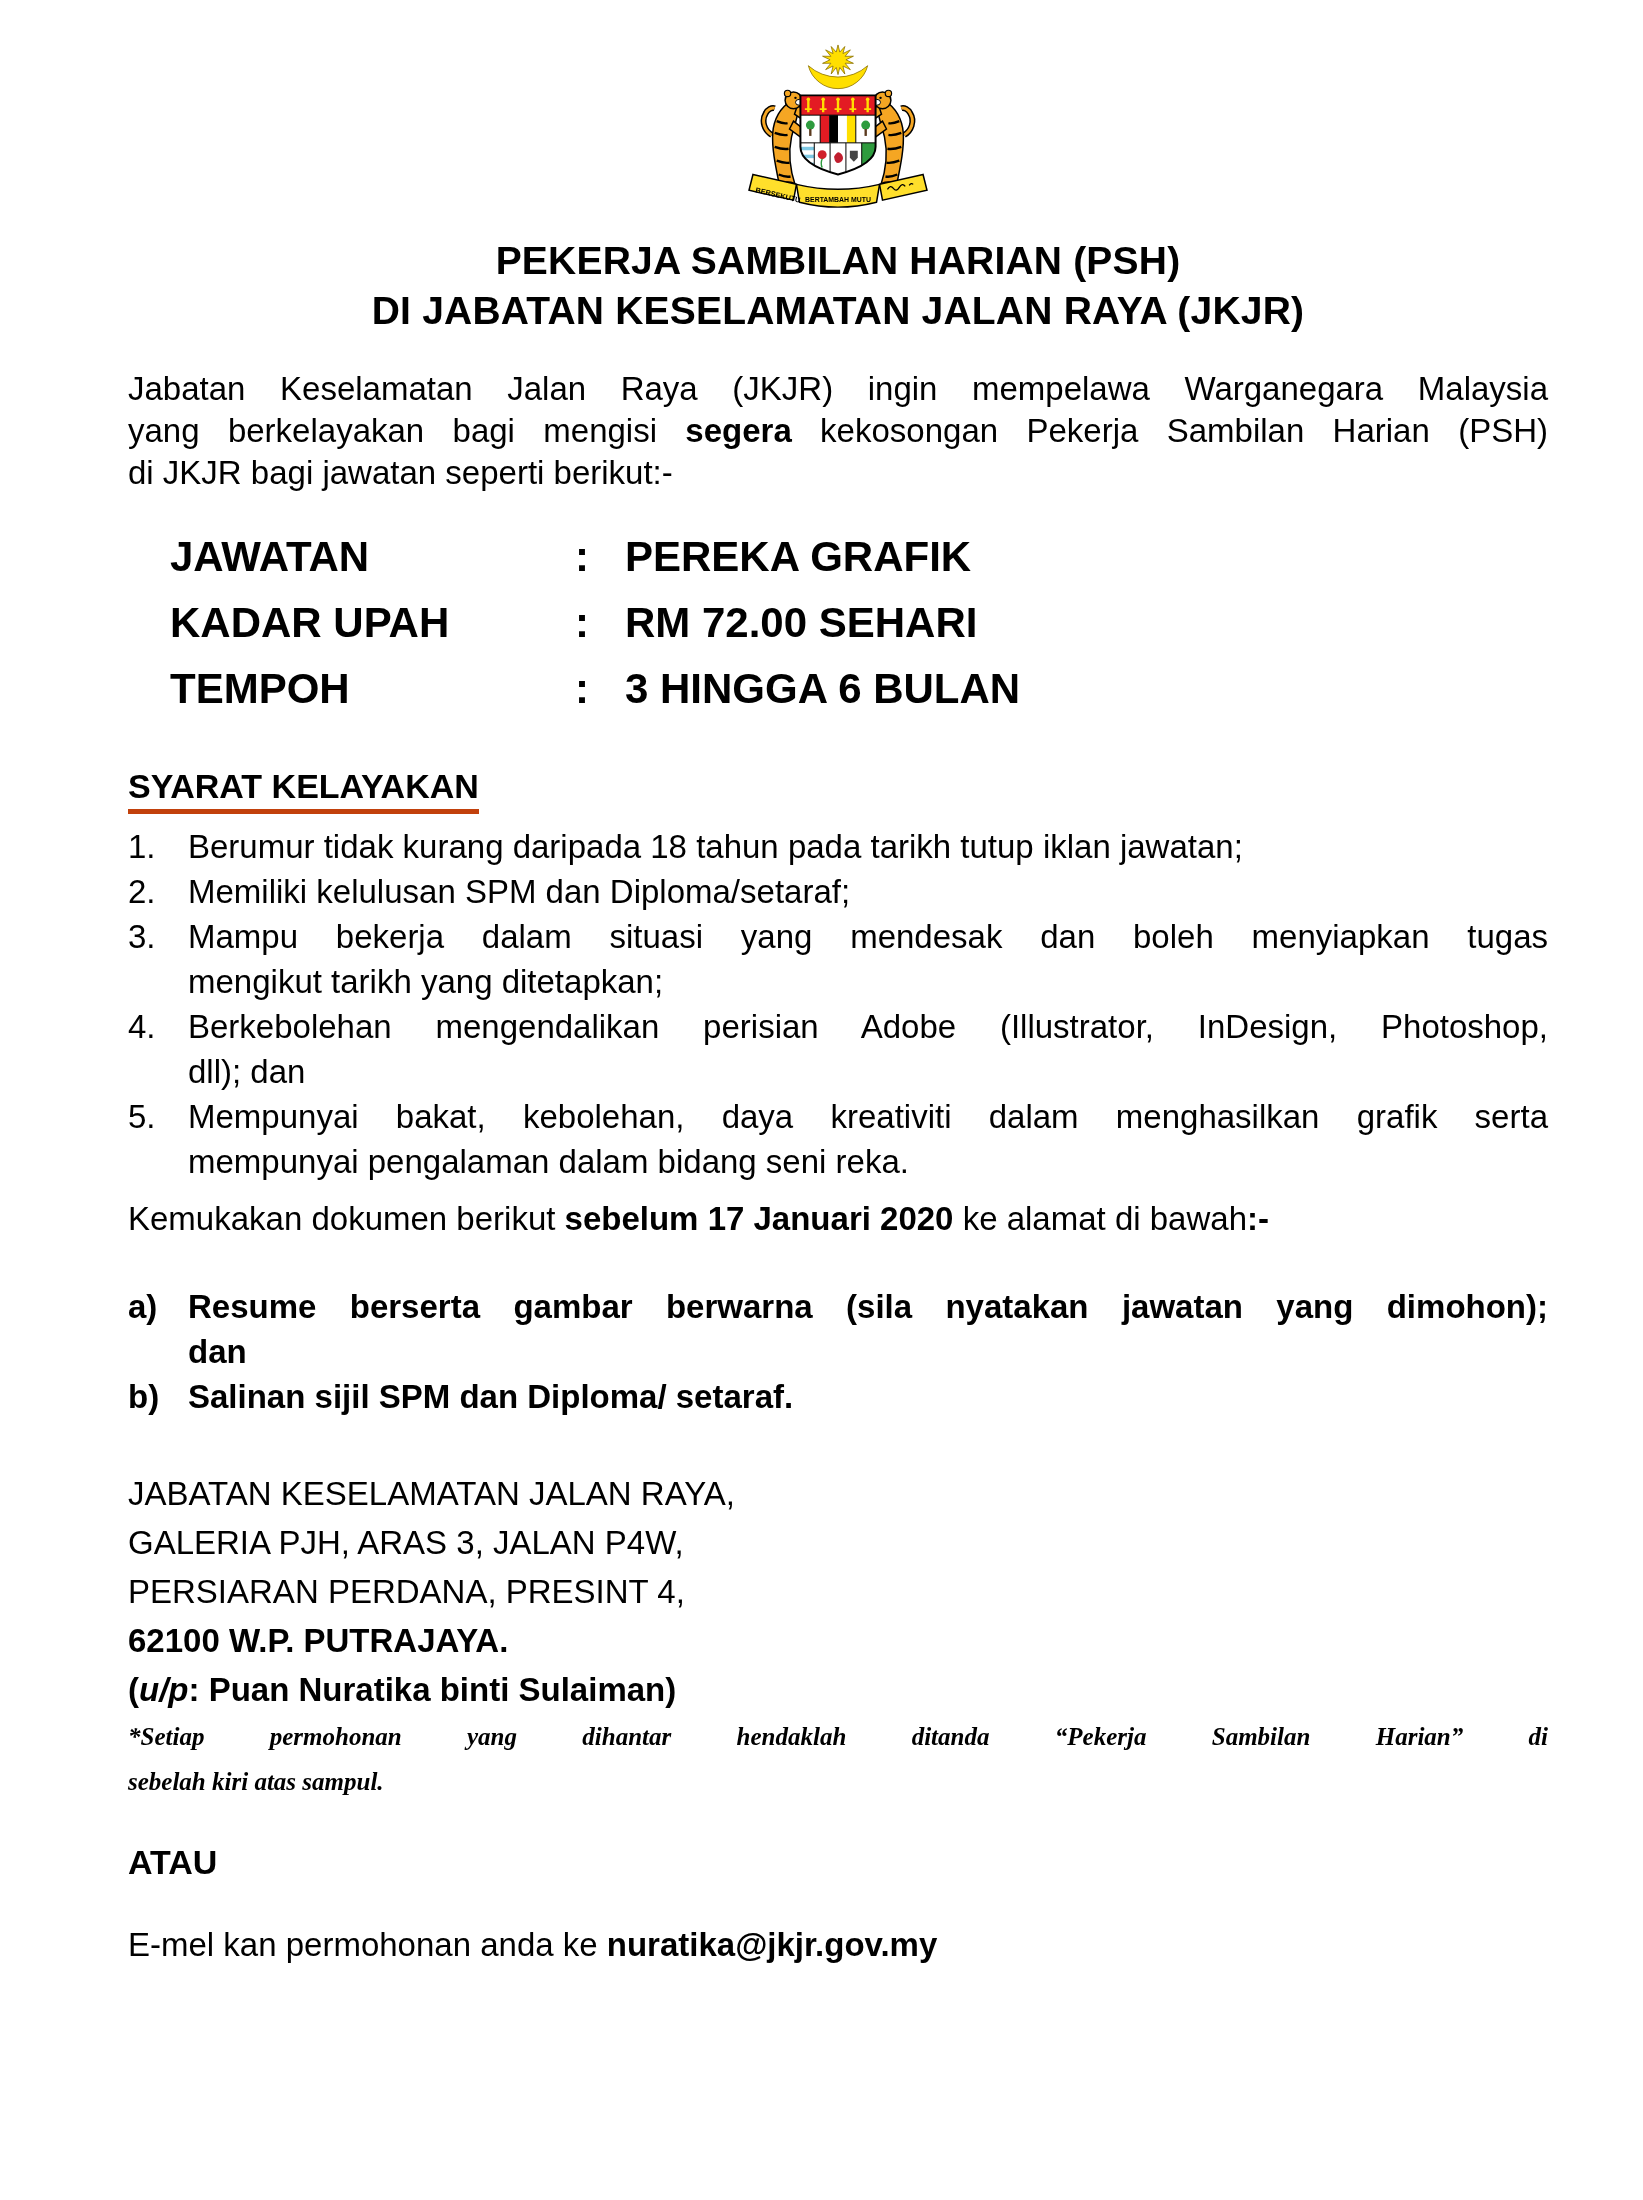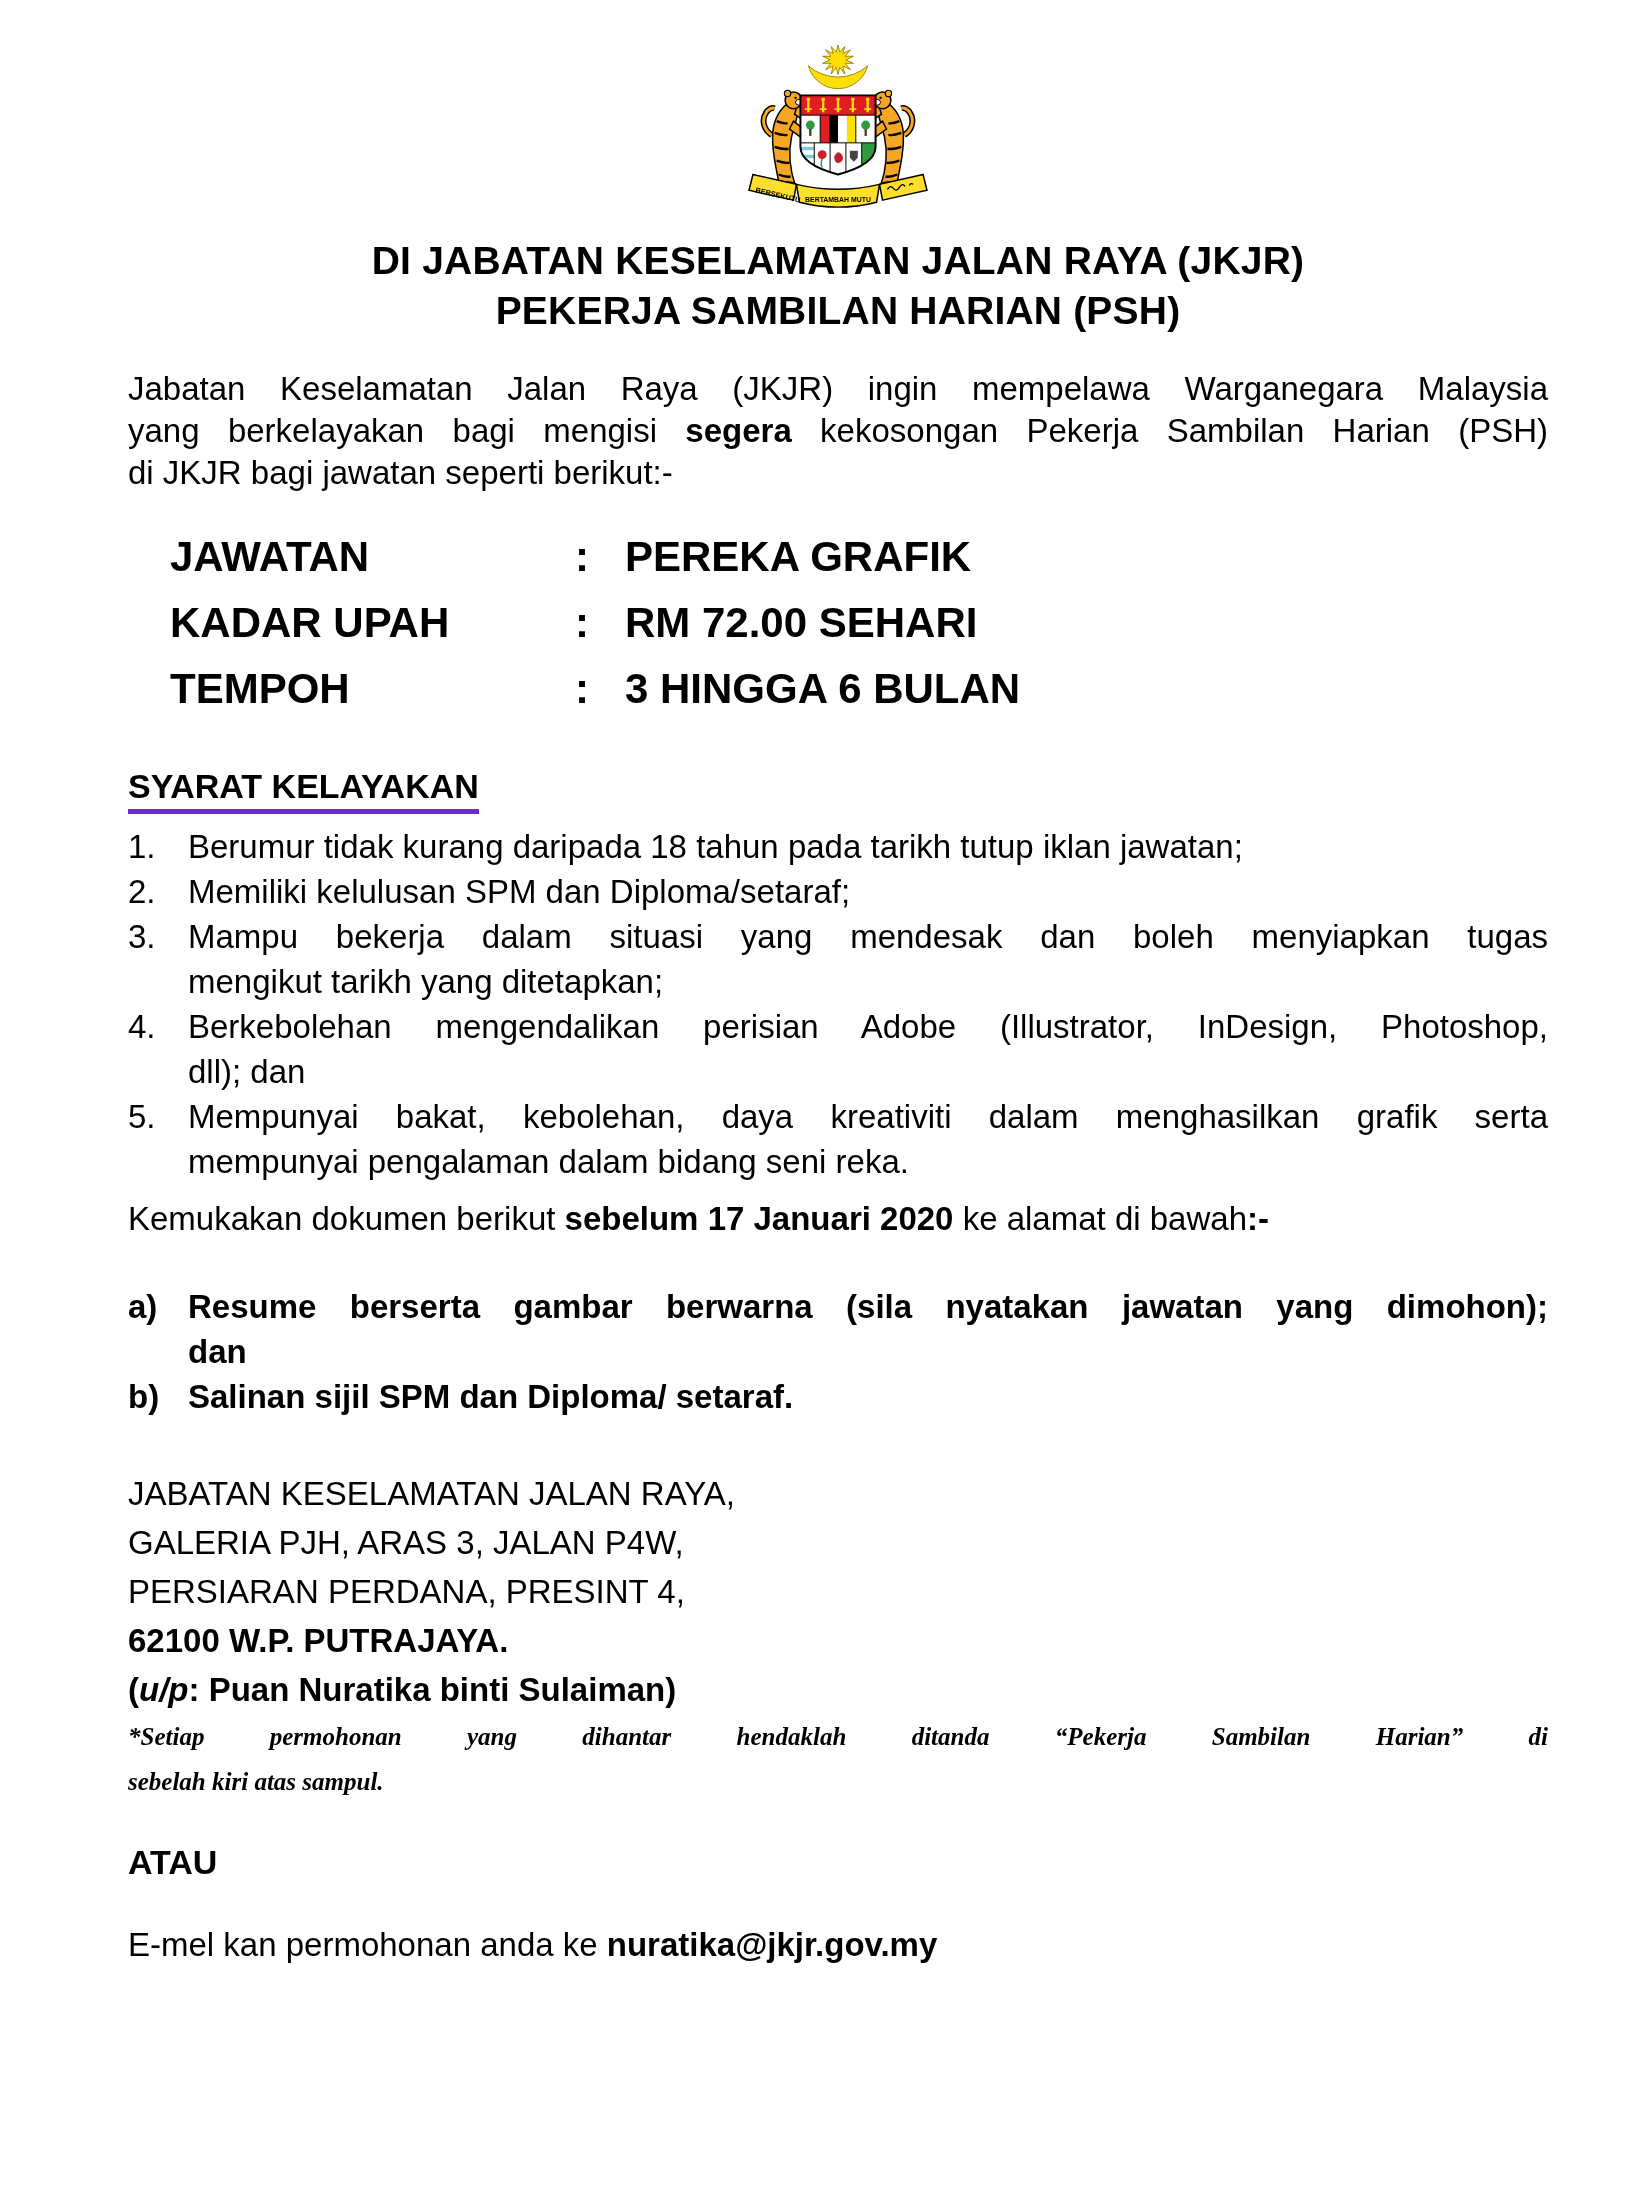--- a/index.html
+++ b/index.html
@@ -28,21 +28,21 @@
     text-decoration-thickness:3px;
     text-underline-offset:5px;
   }
   .job-table { margin-top:42px; margin-left:42px; font-size:42px; font-weight:bold; }
   .job-row { display:flex; line-height:42px; margin-bottom:24px; }
   .job-label { width:405px; flex:0 0 405px; }
   .job-sep { width:50px; flex:0 0 50px; }
   .section-heading { font-size:34px; font-weight:bold; line-height:40px; }
   .section-heading .underlined {
     display:inline-block;
-    border-bottom:5px solid #6d28d9;
+    border-bottom:5px solid #c2410c;
     padding-bottom:3px;
   }
   .sec-syarat { margin-top:56px; }
   .sec-cara   { margin-top:50px; }
   .req-list { margin-top:10px; font-size:33px; }
   .req-item { display:flex; }
   .req-num  { flex:0 0 60px; line-height:45px; }
   .req-text { flex:1; line-height:45px; }
   .line2:empty { display:none; }
   .apply-line { margin-top:14px; font-size:33px; line-height:42px; }
@@ -129,22 +129,22 @@
         <path d="M186,136 L142,146 L145,162 L190,152 Z" fill="#FFDF2B" stroke="#000" stroke-width="1.5"></path>
         <path d="M58,146 Q100,156 142,146 L139,164 Q100,174 61,164 Z" fill="#FFDF2B" stroke="#000" stroke-width="1.5"></path>
         <text x="16" y="154" font-size="7.5" font-weight="bold" transform="rotate(13 16 154)">BERSEKUTU</text>
         <path d="M150,151 q3,-5 6,-1 q3,4 6,-1 q3,-5 6,-1 M172,147 q2,-3 4,-1" stroke="#000" stroke-width="1.3" fill="none"></path>
         <text x="100" y="164" text-anchor="middle" font-size="7" font-weight="bold">BERTAMBAH MUTU</text>
       </g>
     </svg>
   </div>
 
   <div class="doc-title">
+    <div>PEKERJA SAMBILAN HARIAN (PSH)</div>
     <div>DI JABATAN KESELAMATAN JALAN RAYA (JKJR)</div>
-    <div>PEKERJA SAMBILAN HARIAN (PSH)</div>
   </div>
 
   <div class="intro">
     <div class="stretch">Jabatan Keselamatan Jalan Raya (JKJR) ingin mempelawa Warganegara Malaysia</div>
     <div class="stretch"><span>yang berkelayakan bagi mengisi </span><span class="em-bold-underline">segera</span><span> kekosongan Pekerja Sambilan Harian (PSH)</span></div>
     <div>di JKJR bagi jawatan seperti berikut:-</div>
   </div>
 
   <div class="job-table">
     <div class="job-row">

